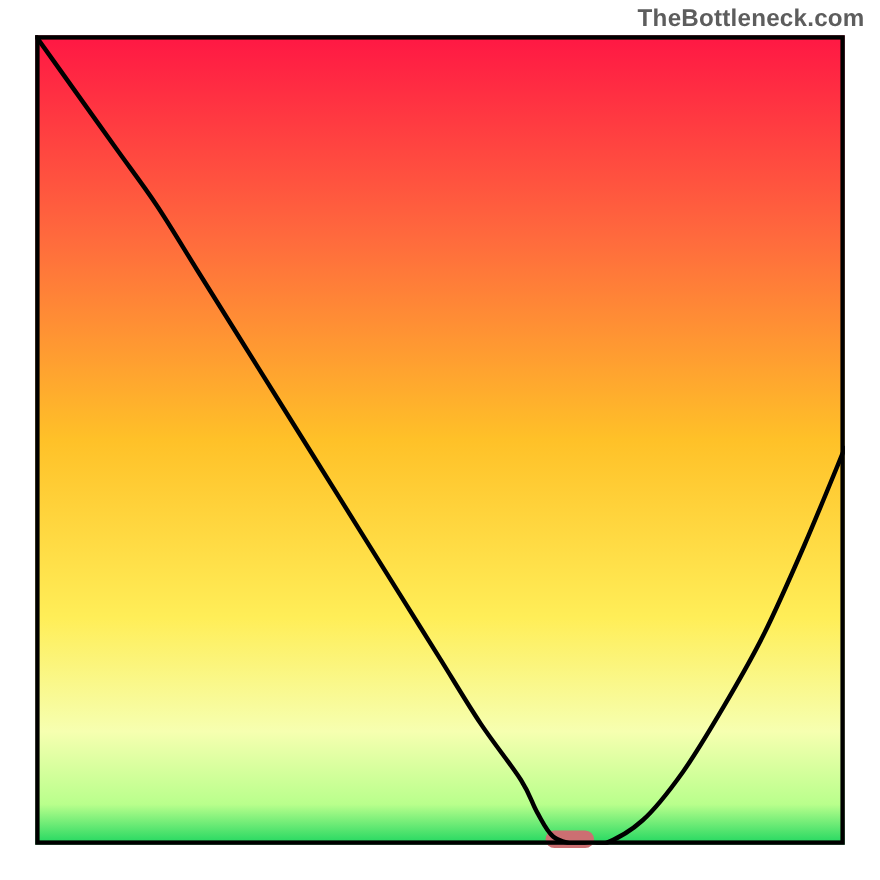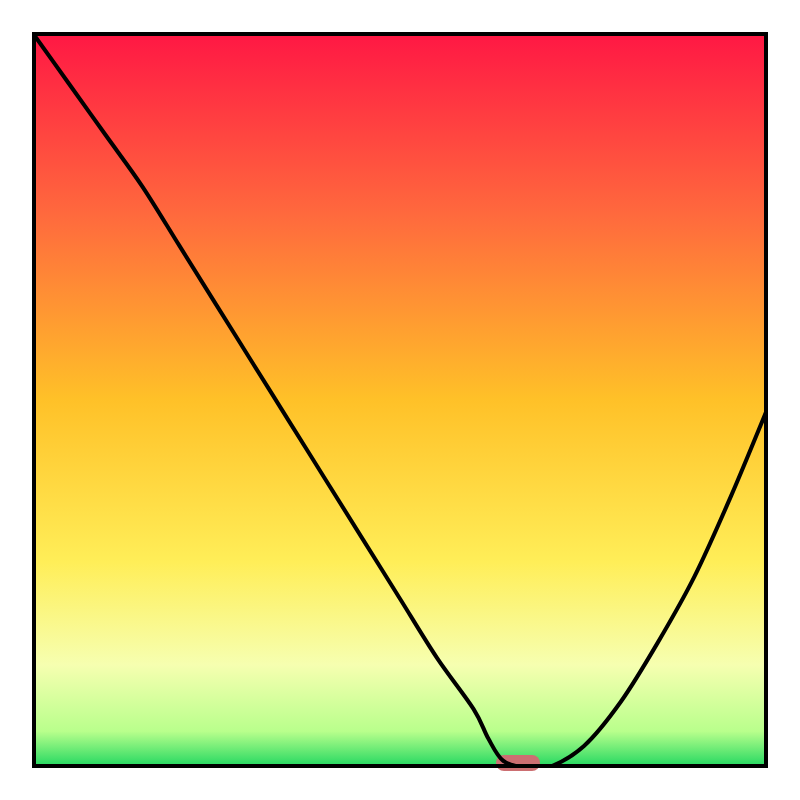--- a/index.html
+++ b/index.html
@@ -63,20 +63,21 @@
     top: 0;
     width: 100%;
     height: 100%;
     pointer-events: none;
   }
 </style>
 </head>
 <body>
 
 <div class="container">
+  <div class="watermark">TheBottleneck.com</div>
 
   <div class="plot-area">
     <svg class="gradient" viewBox="0 0 100 100" preserveAspectRatio="none">
       <defs>
         <linearGradient id="bg-grad" x1="0" y1="0" x2="0" y2="1">
             <stop offset="0%" stop-color="#ff1744"></stop>
             <stop offset="25%" stop-color="#ff6a3d"></stop>
             <stop offset="50%" stop-color="#ffc128"></stop>
             <stop offset="72%" stop-color="#ffee58"></stop>
             <stop offset="86%" stop-color="#f6ffb0"></stop>

